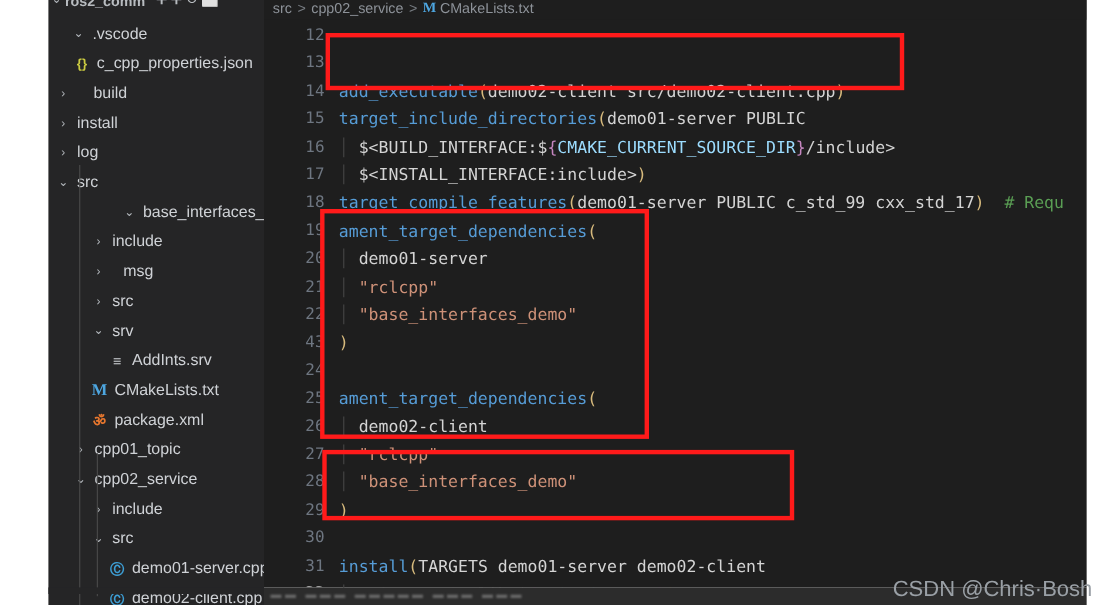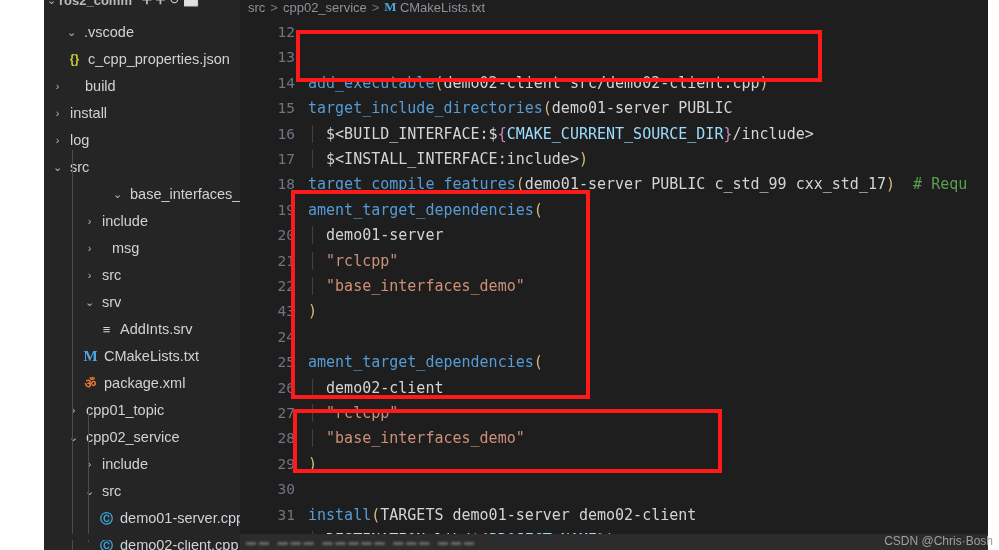--- a/index.html
+++ b/index.html
@@ -60,21 +60,21 @@
   
   .redbox{position:absolute;border:4px solid #ff1a1a;box-sizing:border-box;
           pointer-events:none;}
 
   
   #bottom-strip{position:absolute;left:240px;top:534px;width:748px;height:16px;
                 background:#2c2c2c;overflow:hidden;}
   #bottom-blur{position:absolute;left:246px;top:536px;font-size:10px;color:#6a6a6a;
                letter-spacing:3px;white-space:nowrap;filter:blur(1.1px);}
   #right-white{position:absolute;left:988px;top:0;width:11px;height:550px;background:#ffffff;}
-  #watermark{position:absolute;right:6px;bottom:2px;color:#9aa0a6;font-size:12px;
+  #watermark{position:absolute;right:6px;bottom:2px;color:#9aa0a6;font-size:20px;
              font-family:"Liberation Sans",sans-serif;white-space:nowrap;}
   .sb-bottom-white{position:absolute;left:0;top:534px;width:240px;height:16px;background:#ffffff;}
   .sb-bottom-dark{position:absolute;left:44px;top:534px;width:196px;height:6px;background:#252526;}
 </style>
 </head>
 <body>
 
 <div id="app">
 
   <div id="sidebar">

